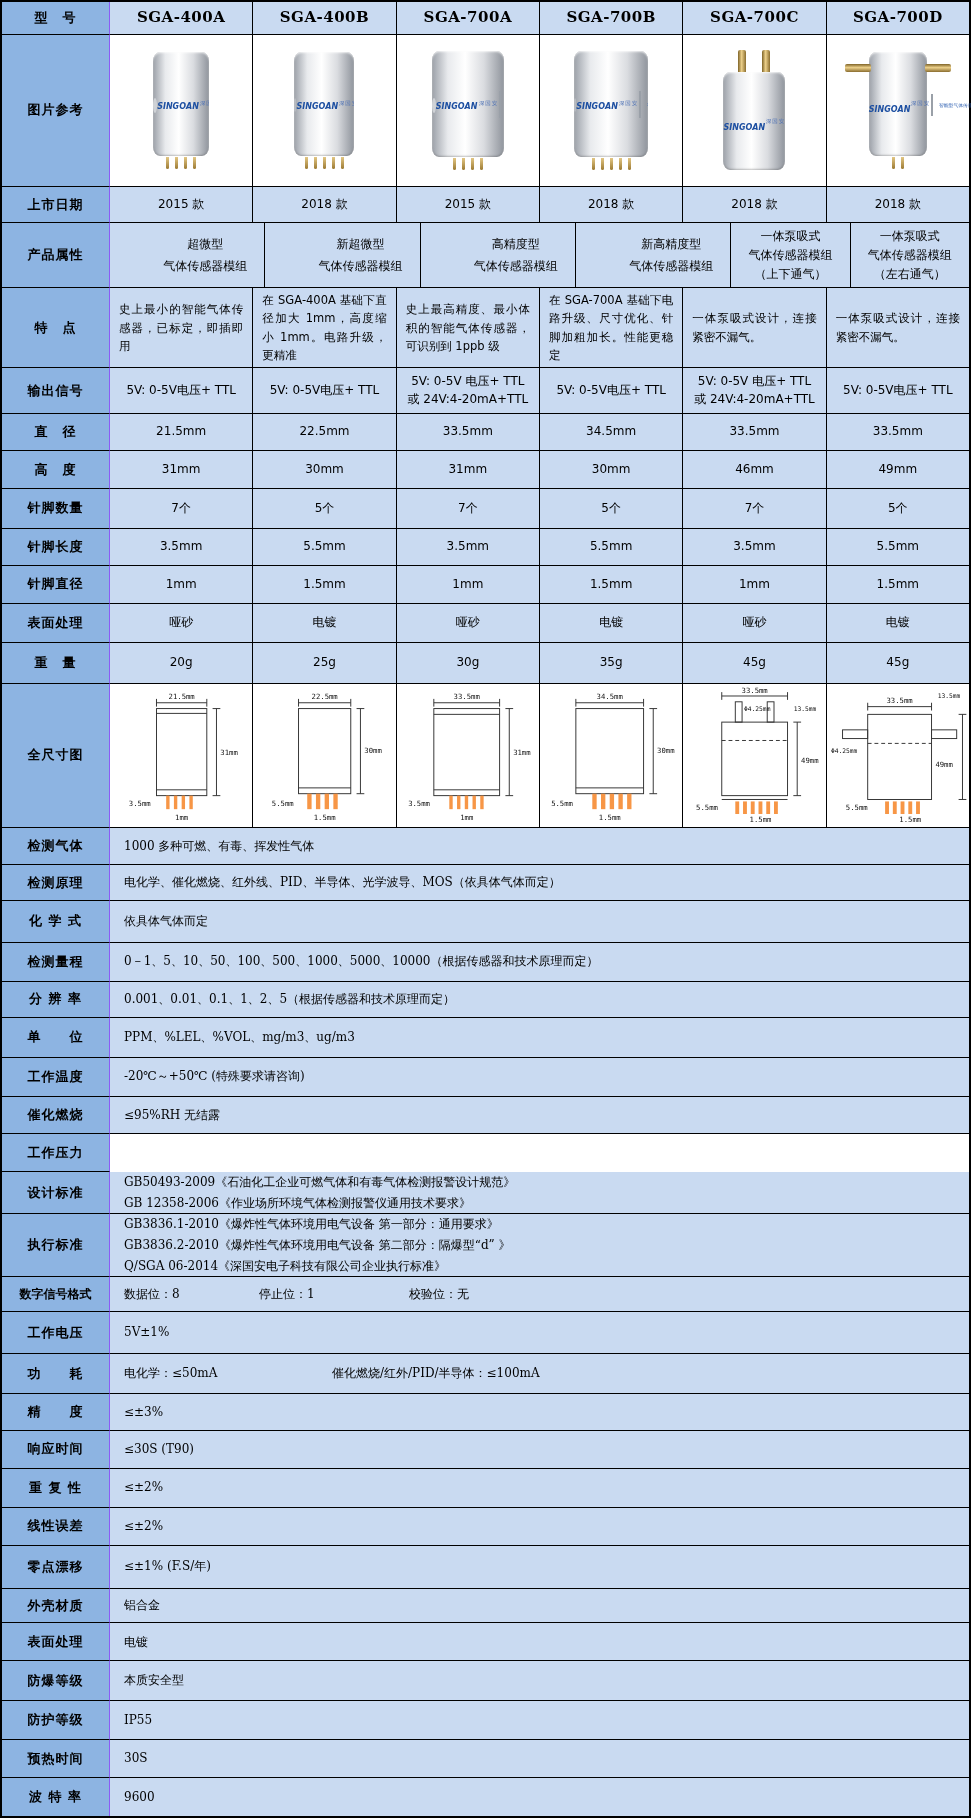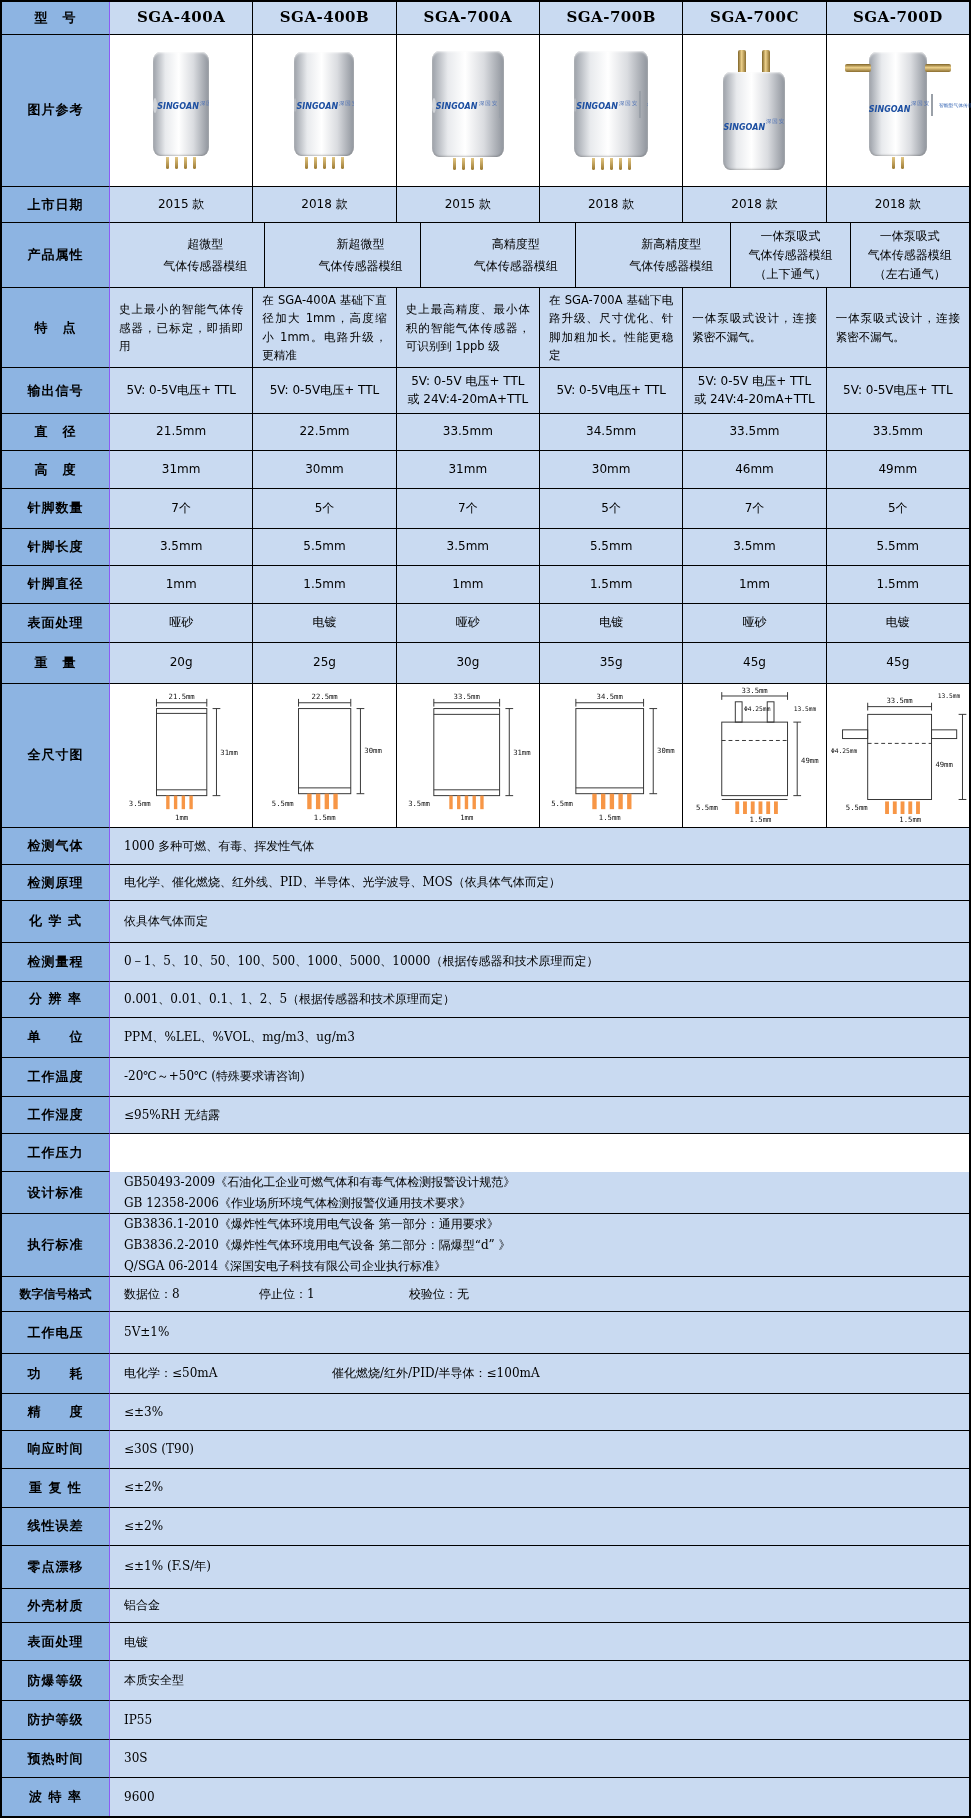--- a/index.html
+++ b/index.html
@@ -469,21 +469,21 @@
   </div>
   <div class="row" style="height:40px">
     <div class="lbl">单　　位</div>
     <div class="fullcell">PPM、%LEL、%VOL、mg/m3、ug/m3</div>
   </div>
   <div class="row" style="height:39px">
     <div class="lbl">工作温度</div>
     <div class="fullcell">-20℃～+50℃ (特殊要求请咨询)</div>
   </div>
   <div class="row" style="height:38px">
-    <div class="lbl">工作湿度</div>
+    <div class="lbl">催化燃烧</div>
     <div class="fullcell">≤95%RH 无结露</div>
   </div>
   <div class="row" style="height:38px">
     <div class="lbl">工作压力</div>
   </div>
   <div class="row" style="height:42px">
     <div class="lbl">设计标准</div>
     <div class="fullcell pre" style="line-height:1.7">GB50493-2009《石油化工企业可燃气体和有毒气体检测报警设计规范》
 GB 12358-2006《作业场所环境气体检测报警仪通用技术要求》</div>
   </div>

